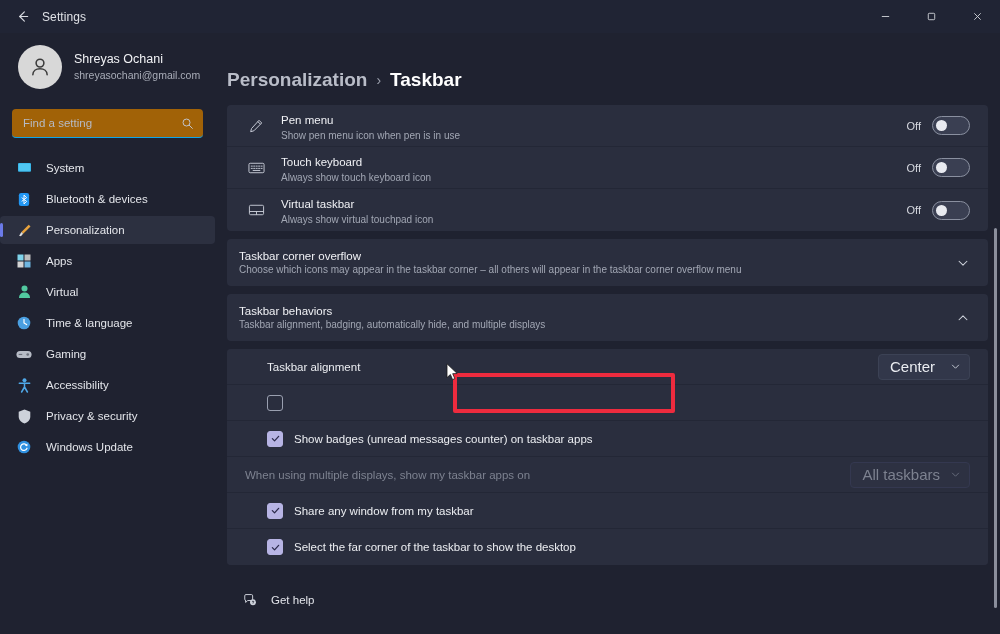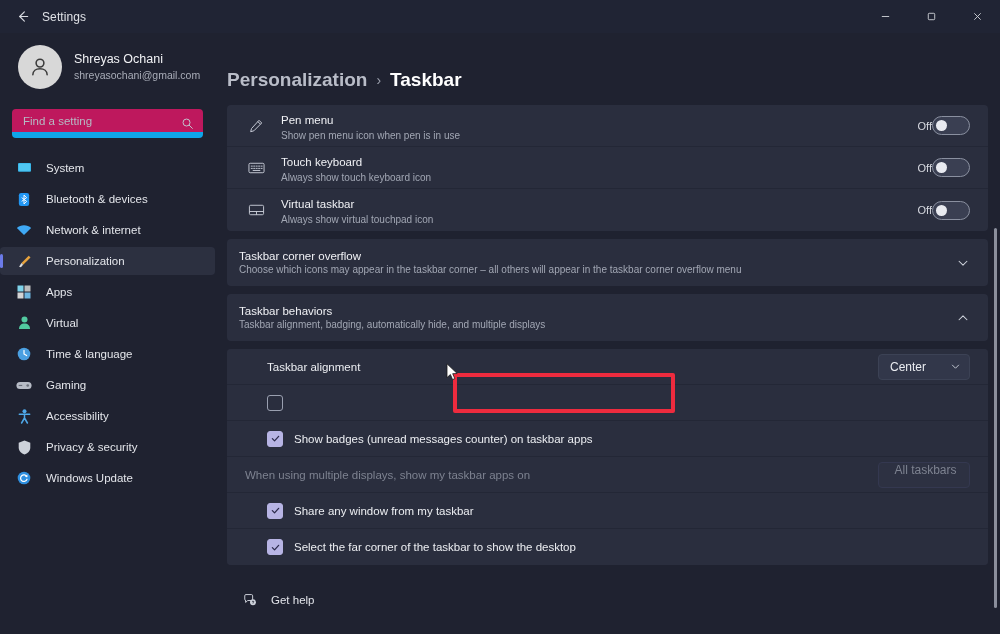--- a/index.html
+++ b/index.html
@@ -58,22 +58,22 @@
     background: #d8d8d8; flex: 0 0 44px;
     display: flex; align-items: center; justify-content: center;
   }
   .acct-text { margin-left: 12px; line-height: 1.25; }
   .acct-name { font-size: 12.5px; color: #f1f2f5; }
   .acct-mail { font-size: 10.5px; color: #a9adb8; margin-top: 2px; }
 
   .searchwrap { padding: 14px 12px 6px 12px; }
   .searchbox {
     position: relative; height: 29px;
-    background: #be185d; border-radius: 4px;
-    border-bottom: 6px solid #0ea5e9;
+    background: #a16207; border-radius: 4px;
+    border-bottom: 1px solid #0ea5e9;
     display: flex; align-items: flex-start;
   }
   .searchbox input {
     flex: 1; height: 100%; background: transparent; border: none; outline: none;
     color: #e7e9ee; font-size: 11.5px; font-family: inherit;
     padding: 0 28px 0 11px;
   }
   .searchbox input::placeholder { color: #b6bac4; }
   .search-icon { position: absolute; right: 9px; top: 7px; color: #c2c6d0; }
 
@@ -135,21 +135,21 @@
   }
   .row:last-child { border-bottom: none; }
   .row .ico {
     width: 22px; flex: 0 0 22px; margin-right: 14px;
     display: flex; align-items: center; justify-content: center;
     color: #c9cdd8;
   }
   .row .txt { flex: 1; min-width: 0; }
   .row .t1 { font-size: 11.5px; color: #f0f1f5; line-height: 1.3; }
   .row .t2 { font-size: 10px; color: #a2a7b4; margin-top: 1px; line-height: 1.3; }
-  .row .right { display: flex; align-items: center; }
+  .row .right { display: flex; align-items: center; gap: 11px; }
   .row .offlabel { font-size: 11px; color: #d6d9e0; }
 
   .toggle {
     width: 38px; height: 19px; border-radius: 10px;
     background: #3a3f52; border: 1px solid #8a90a0;
     position: relative;
   }
   .toggle .knob {
     position: absolute; left: 3px; top: 3px;
     width: 11px; height: 11px; border-radius: 50%;
@@ -188,22 +188,22 @@
   }
   .cb.checked { background: #b7b4e4; border-color: #b7b4e4; }
   .cb.disabled { border-color: #565c6c; }
 
   .dd {
     min-width: 92px; height: 26px;
     background: #32374a; border: 1px solid #3c4255; border-radius: 4px;
     display: flex; align-items: center; justify-content: space-between;
     padding: 0 8px 0 11px; gap: 10px;
   }
-  .dd .ddtxt { font-size: 12px; color: #eaecf1; }
-  .dd.disabled { background: #2d3142; border-color: #343850; flex-direction: column; }
+  .dd .ddtxt { font-size: 15px; color: #eaecf1; }
+  .dd.disabled { background: #2d3142; border-color: #343850; }
   .dd.disabled .ddtxt { color: #7d8290; }
   .dd .ddchev { color: #cfd3dc; }
   .dd.disabled .ddchev { color: #6b7080; }
 
   .footer { padding: 14px 0 0 14px; }
   .flink {
     display: flex; align-items: center; height: 25px; gap: 12px;
   }
   .flink .ficon { width: 18px; display: flex; align-items: center; justify-content: center; color: #cfd3dc; }
   .flink .flabel { font-size: 11.5px; color: #e2e4ea; }
@@ -303,28 +303,20 @@
         <div class="nav-item">
           <span class="nav-ico">
             <svg width="14" height="15" viewBox="0 0 14 16">
                 <rect x="1.5" y="1" width="11" height="14" rx="2.4" fill="#2196f3"></rect>
                 <path d="M7 3.2 L9.8 6 L4.5 10 M4.5 6 L9.8 10 L7 12.8 V3.2" fill="none" stroke="#fff" stroke-width="1" stroke-linejoin="round"></path>
               </svg>
           </span>
           <span class="nav-label">Bluetooth &amp; devices</span>
         </div>
 
-        <div class="nav-item">
-          <span class="nav-ico">
-            <svg width="16" height="12" viewBox="0 0 18 13">
-                <path d="M1 4.2 C5 0.3 13 0.3 17 4.2 L9 12 Z" fill="#3fa9f5"></path>
-              </svg>
-          </span>
-          <span class="nav-label">Network &amp; internet</span>
-        </div>
 
         <div class="nav-item active">
           <span class="nav-ico">
             <svg width="15" height="15" viewBox="0 0 16 16">
                 <path d="M12.5 1.8 L14.4 3.7 L6.6 11.4 L4.7 9.5 Z" fill="#e8a33d"></path>
                 <path d="M4.7 9.6 L6.5 11.4 L4.2 14.2 L2.2 13.6 Z" fill="#dedede"></path>
               </svg>
           </span>
           <span class="nav-label">Personalization</span>
         </div>

